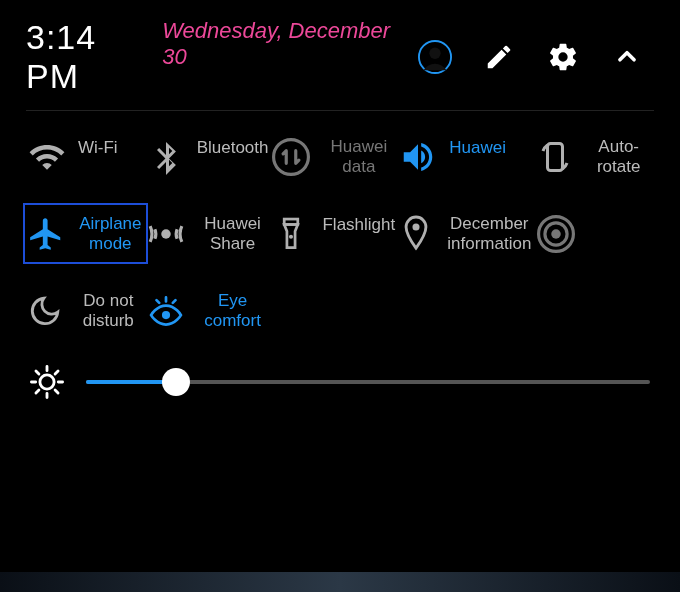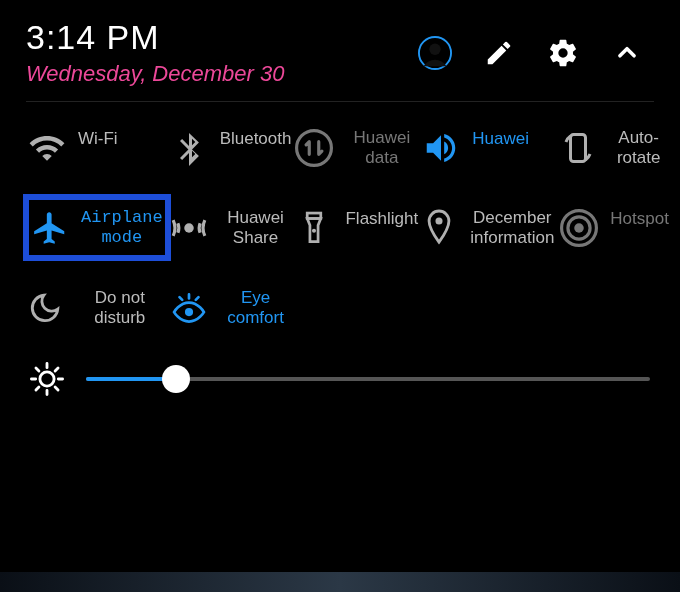--- a/index.html
+++ b/index.html
@@ -6,21 +6,21 @@
     body {
       width: 680px;
       height: 592px;
       background: #000;
       font-family: -apple-system, "Helvetica Neue", Arial, sans-serif;
       color: #fff;
       overflow: hidden;
     }
     .panel { padding: 18px 26px 12px; }
     .header { display: flex; justify-content: space-between; align-items: center; }
-    .clock-block { display: flex; flex-direction: column; gap: 4px; }
+    .clock-block { display: flex; flex-direction: row; gap: 4px; }
     .time { font-size: 34px; font-weight: 500; letter-spacing: 1px; }
     .date { font-size: 22px; font-weight: 400; color: #ec4899; font-style: italic; }
     .header-icons { display: flex; align-items: center; gap: 30px; margin-right: 10px; }
     .hicon { width: 34px; height: 34px; display: flex; align-items: center; justify-content: center; }
     .divider { height: 1px; background: #222; margin: 14px 0 18px; }
     .tiles {
       display: grid;
       grid-template-columns: repeat(5, 1fr);
       row-gap: 22px;
       column-gap: 0;
@@ -31,23 +31,22 @@
       align-items: center;
       gap: 12px;
       padding: 8px 2px 6px;
     }
     .tile-icon { width: 38px; height: 38px; display: flex; align-items: center; justify-content: center; }
     .tile-label { font-size: 17px; text-align: center; line-height: 1.2; min-height: 38px; display: flex; align-items: flex-start; justify-content: center; }
     .inactive .tile-label { color: #bbb; }
     .active .tile-label { color: #2196f3; }
     .dim .tile-label { color: #777; }
     .highlight {
-      border: 6px solid #1d4ed8;
+      border: 2px solid #1d4ed8;
       margin: -3px;
-      font-family: Liberation Mono, monospace;
     }
     .brightness-row {
       display: flex;
       align-items: center;
       gap: 22px;
       margin-top: 28px;
       padding: 0 4px;
     }
     .slider-wrap {
       flex: 1;
@@ -219,21 +218,20 @@
 
 
     <div class="tile dim">
       <div class="tile-icon">
         <svg width="38" height="38" viewBox="0 0 24 24">
             <circle cx="12" cy="12" r="3" fill="#777"></circle>
             <circle cx="12" cy="12" r="7" fill="none" stroke="#777" stroke-width="2"></circle>
             <circle cx="12" cy="12" r="11" fill="none" stroke="#777" stroke-width="2"></circle>
           </svg>
       </div>
-      <div class="tile-label">Hotspot</div>
     </div>
 
     <div class="tile inactive">
       <div class="tile-icon">
         <svg width="34" height="34" viewBox="0 0 24 24">
             <path d="M21 12.8A9 9 0 1 1 11.2 3a7 7 0 0 0 9.8 9.8z" fill="none" stroke="#b0b0b0" stroke-width="2"></path>
           </svg>
       </div>
       <div class="tile-label">Do not disturb</div>
     </div>

